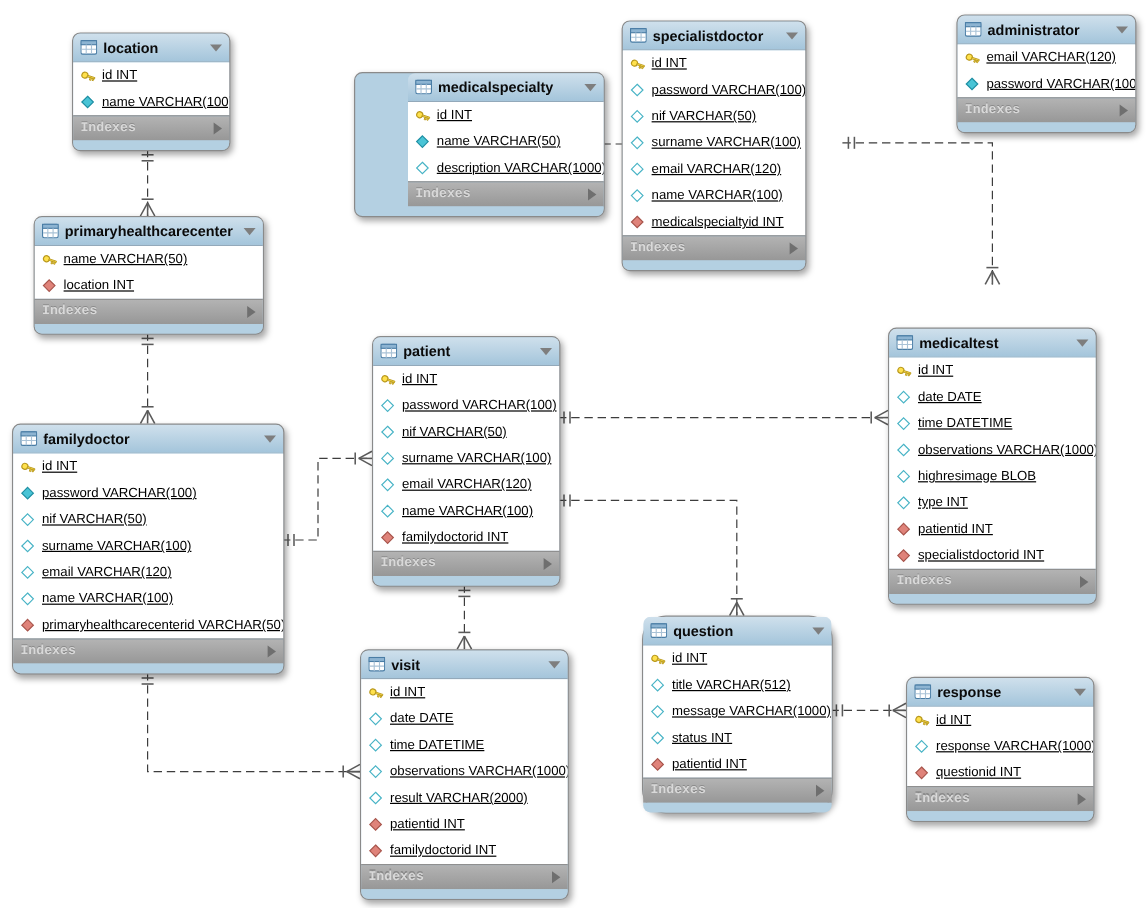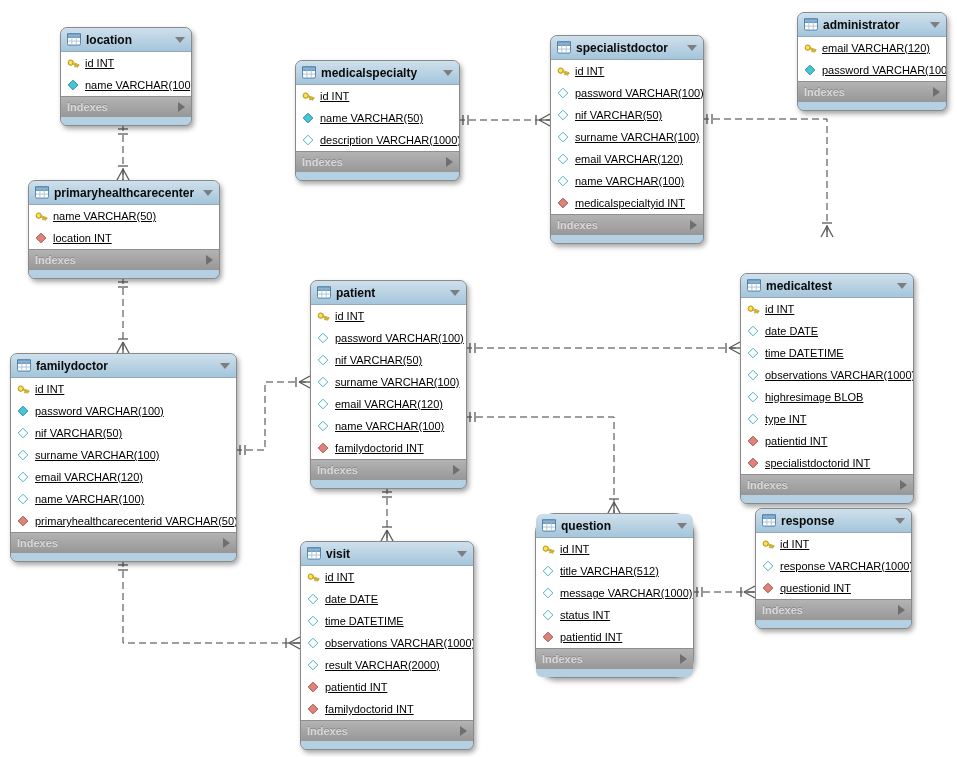--- a/index.html
+++ b/index.html
@@ -11,21 +11,21 @@
     background:linear-gradient(var(--header_top),var(--header_bottom));
     border-top-left-radius:6px;border-top-right-radius:6px;border-bottom:1px solid #93a9ba;}
   .t-title{font-weight:bold;font-size:12px;color:#0a0a0a;flex:1;white-space:nowrap;overflow:hidden;}
   .t-body{background:#ffffff;}
   .t-row{display:flex;align-items:center;height:22px;padding:0 4px 0 5px;gap:5px;
     font-size:11px;color:#000;white-space:nowrap;overflow:hidden;text-decoration:underline;}
   .t-footer{display:flex;align-items:center;height:20px;padding:0 6px;
     background:linear-gradient(var(--footer_top),var(--footer_bottom));
     border-top:1px solid #8f8f8f;}
   .t-footer .f-label{flex:1;font-size:11px;font-weight:bold;color:var(--footer_text);
-    text-shadow:0 -1px 0 rgba(0,0,0,0.2);}
+    text-shadow:0 -1px 0 rgba(0,0,0,0.2);font-family:Liberation Mono, monospace;}
   .t-strip{height:8px;background:var(--strip);border-bottom-left-radius:6px;border-bottom-right-radius:6px;}
   .tri-down{width:0;height:0;border-left:5px solid transparent;border-right:5px solid transparent;
     border-top:6px solid #7e7e7e;}
   .tri-right{width:0;height:0;border-top:5px solid transparent;border-bottom:5px solid transparent;
     border-left:7px solid #6f6f6f;}
   .icn{display:inline-flex;width:14px;justify-content:center;align-items:center;flex:none;}
 </style>
 </head>
 <body>
 
@@ -198,21 +198,21 @@
           </span>
           <span>name VARCHAR(100)</span>
         </div>
       </div>
       <div class="t-footer">
         <span class="f-label">Indexes</span>
         <span class="tri-right"></span>
       </div>
       <div class="t-strip"></div>
     </div>
-    <div class="table-card" style="left: 295px; top: 60px; width: 163px;">
+    <div class="table-card" style="left: 295px; top: 60px; width: 163px; padding-left: 44px;">
       <div class="t-header">
         <span class="icn">
           <svg width="15" height="13" viewBox="0 0 15 13">
             <rect x="0.5" y="0.5" width="14" height="12" rx="1.5" fill="#fff" stroke="#4a7da5"></rect>
             <rect x="0.5" y="0.5" width="14" height="3.6" fill="#8db4d2" stroke="#4a7da5"></rect>
             <line x1="5.2" y1="4" x2="5.2" y2="12.5" stroke="#a9c2d6"></line>
             <line x1="9.9" y1="4" x2="9.9" y2="12.5" stroke="#a9c2d6"></line>
             <line x1="1" y1="8.2" x2="14" y2="8.2" stroke="#a9c2d6"></line>
           </svg>
         </span>
@@ -249,21 +249,21 @@
           </span>
           <span>description VARCHAR(1000)</span>
         </div>
       </div>
       <div class="t-footer">
         <span class="f-label">Indexes</span>
         <span class="tri-right"></span>
       </div>
       <div class="t-strip"></div>
     </div>
-    <div class="table-card" style="left: 550px; top: 17px; width: 152px; margin-top: 18px;">
+    <div class="table-card" style="left: 518px; top: 17px; width: 152px;">
       <div class="t-header">
         <span class="icn">
           <svg width="15" height="13" viewBox="0 0 15 13">
             <rect x="0.5" y="0.5" width="14" height="12" rx="1.5" fill="#fff" stroke="#4a7da5"></rect>
             <rect x="0.5" y="0.5" width="14" height="3.6" fill="#8db4d2" stroke="#4a7da5"></rect>
             <line x1="5.2" y1="4" x2="5.2" y2="12.5" stroke="#a9c2d6"></line>
             <line x1="9.9" y1="4" x2="9.9" y2="12.5" stroke="#a9c2d6"></line>
             <line x1="1" y1="8.2" x2="14" y2="8.2" stroke="#a9c2d6"></line>
           </svg>
         </span>
@@ -742,21 +742,21 @@
           </span>
           <span>patientid INT</span>
         </div>
       </div>
       <div class="t-footer">
         <span class="f-label">Indexes</span>
         <span class="tri-right"></span>
       </div>
       <div class="t-strip"></div>
     </div>
-    <div class="table-card" style="left: 755px; top: 508px; width: 155px;">
+    <div class="table-card" style="left: 755px; top: 564px; width: 155px;">
       <div class="t-header">
         <span class="icn">
           <svg width="15" height="13" viewBox="0 0 15 13">
             <rect x="0.5" y="0.5" width="14" height="12" rx="1.5" fill="#fff" stroke="#4a7da5"></rect>
             <rect x="0.5" y="0.5" width="14" height="3.6" fill="#8db4d2" stroke="#4a7da5"></rect>
             <line x1="5.2" y1="4" x2="5.2" y2="12.5" stroke="#a9c2d6"></line>
             <line x1="9.9" y1="4" x2="9.9" y2="12.5" stroke="#a9c2d6"></line>
             <line x1="1" y1="8.2" x2="14" y2="8.2" stroke="#a9c2d6"></line>
           </svg>
         </span>

